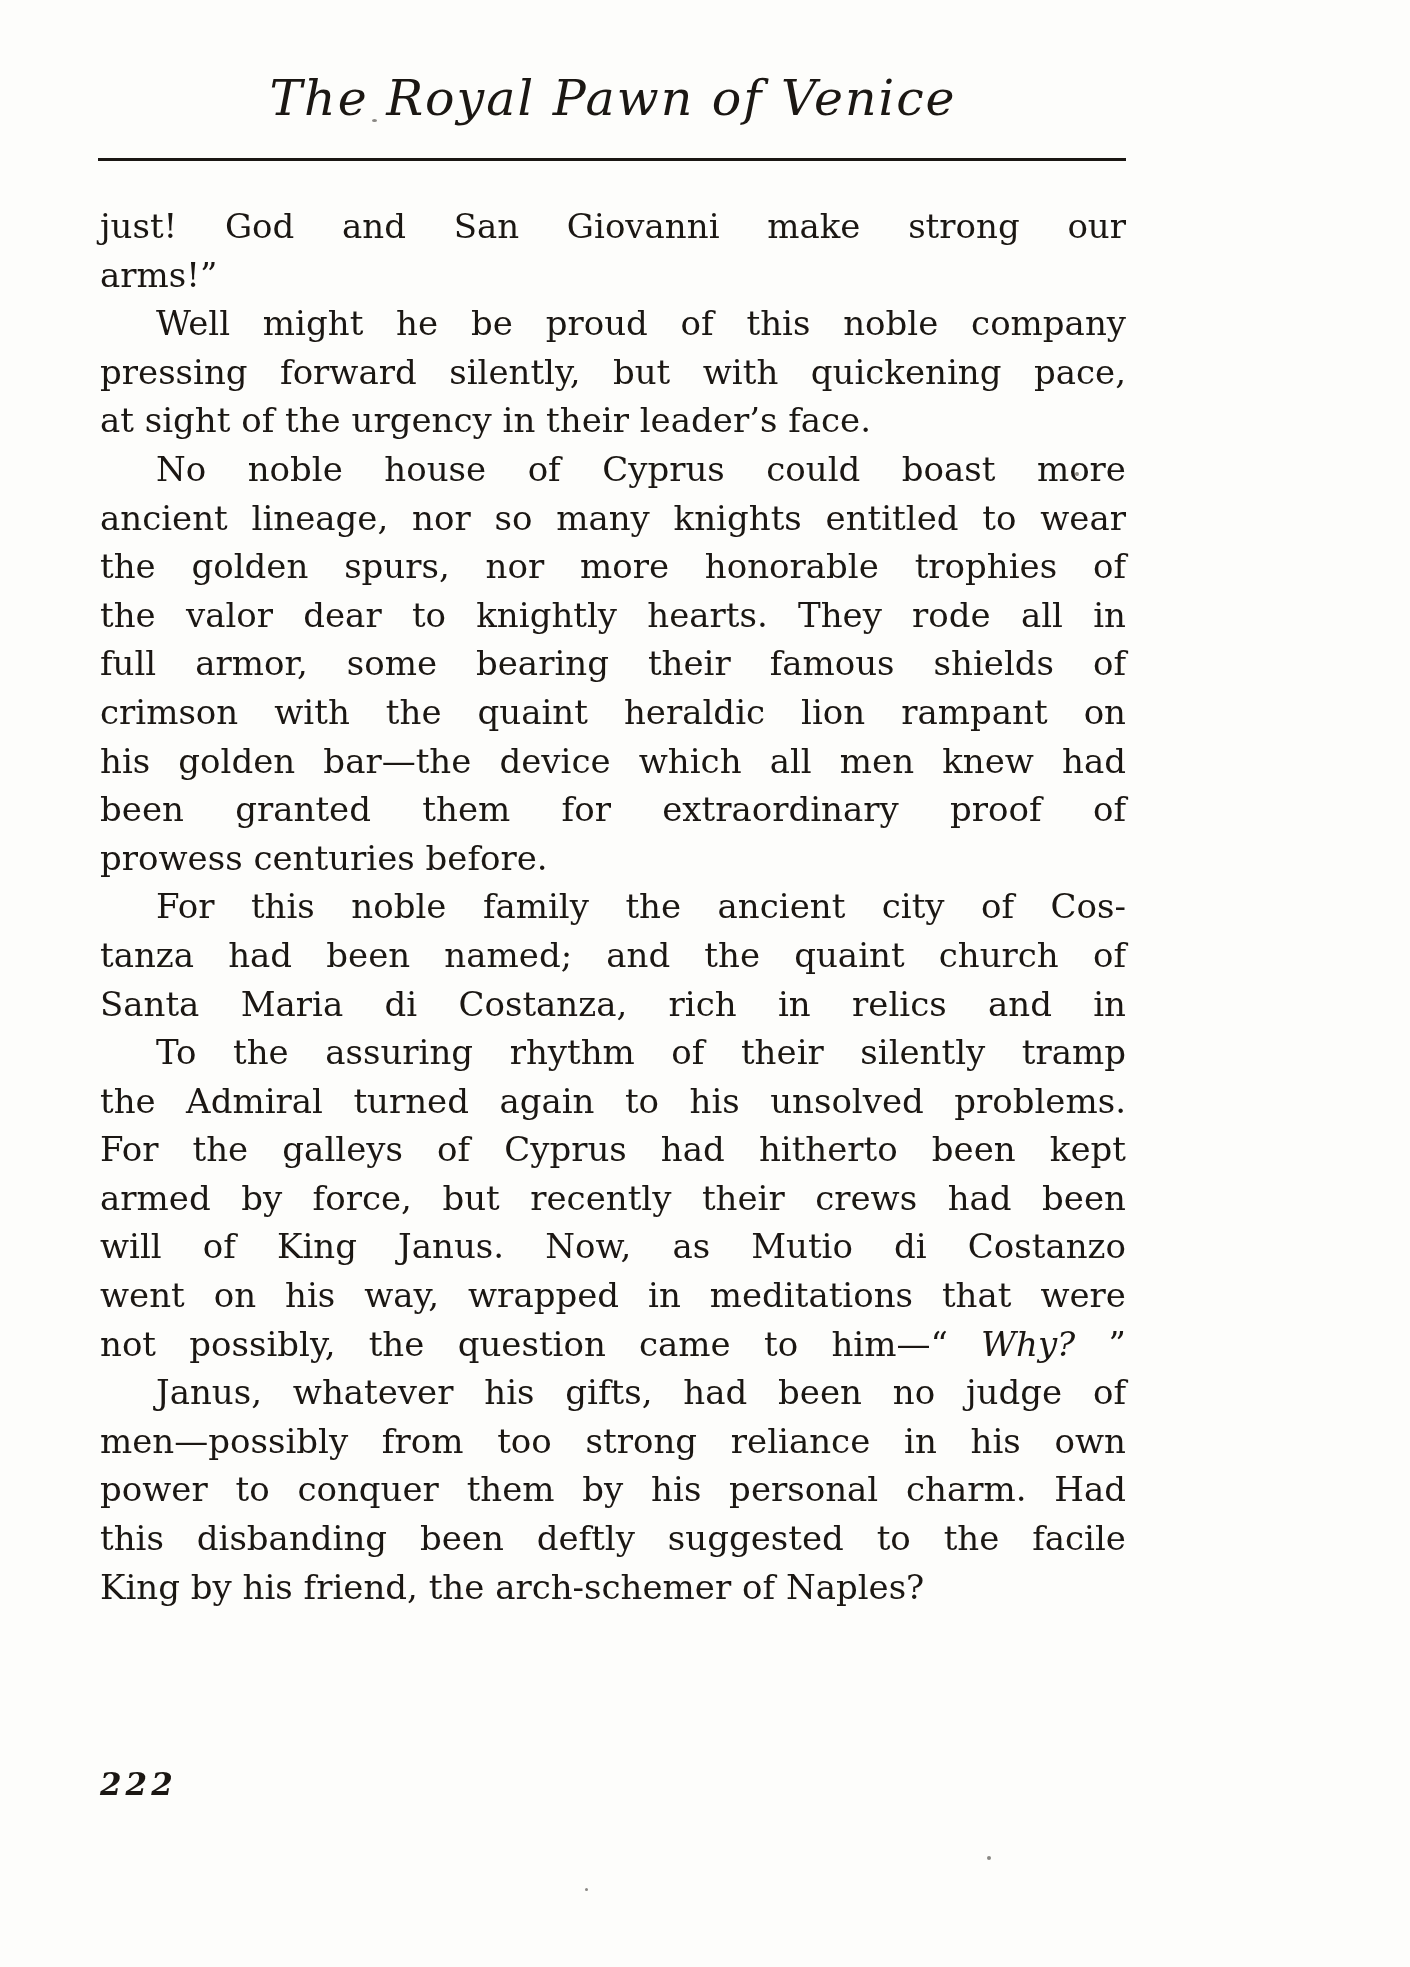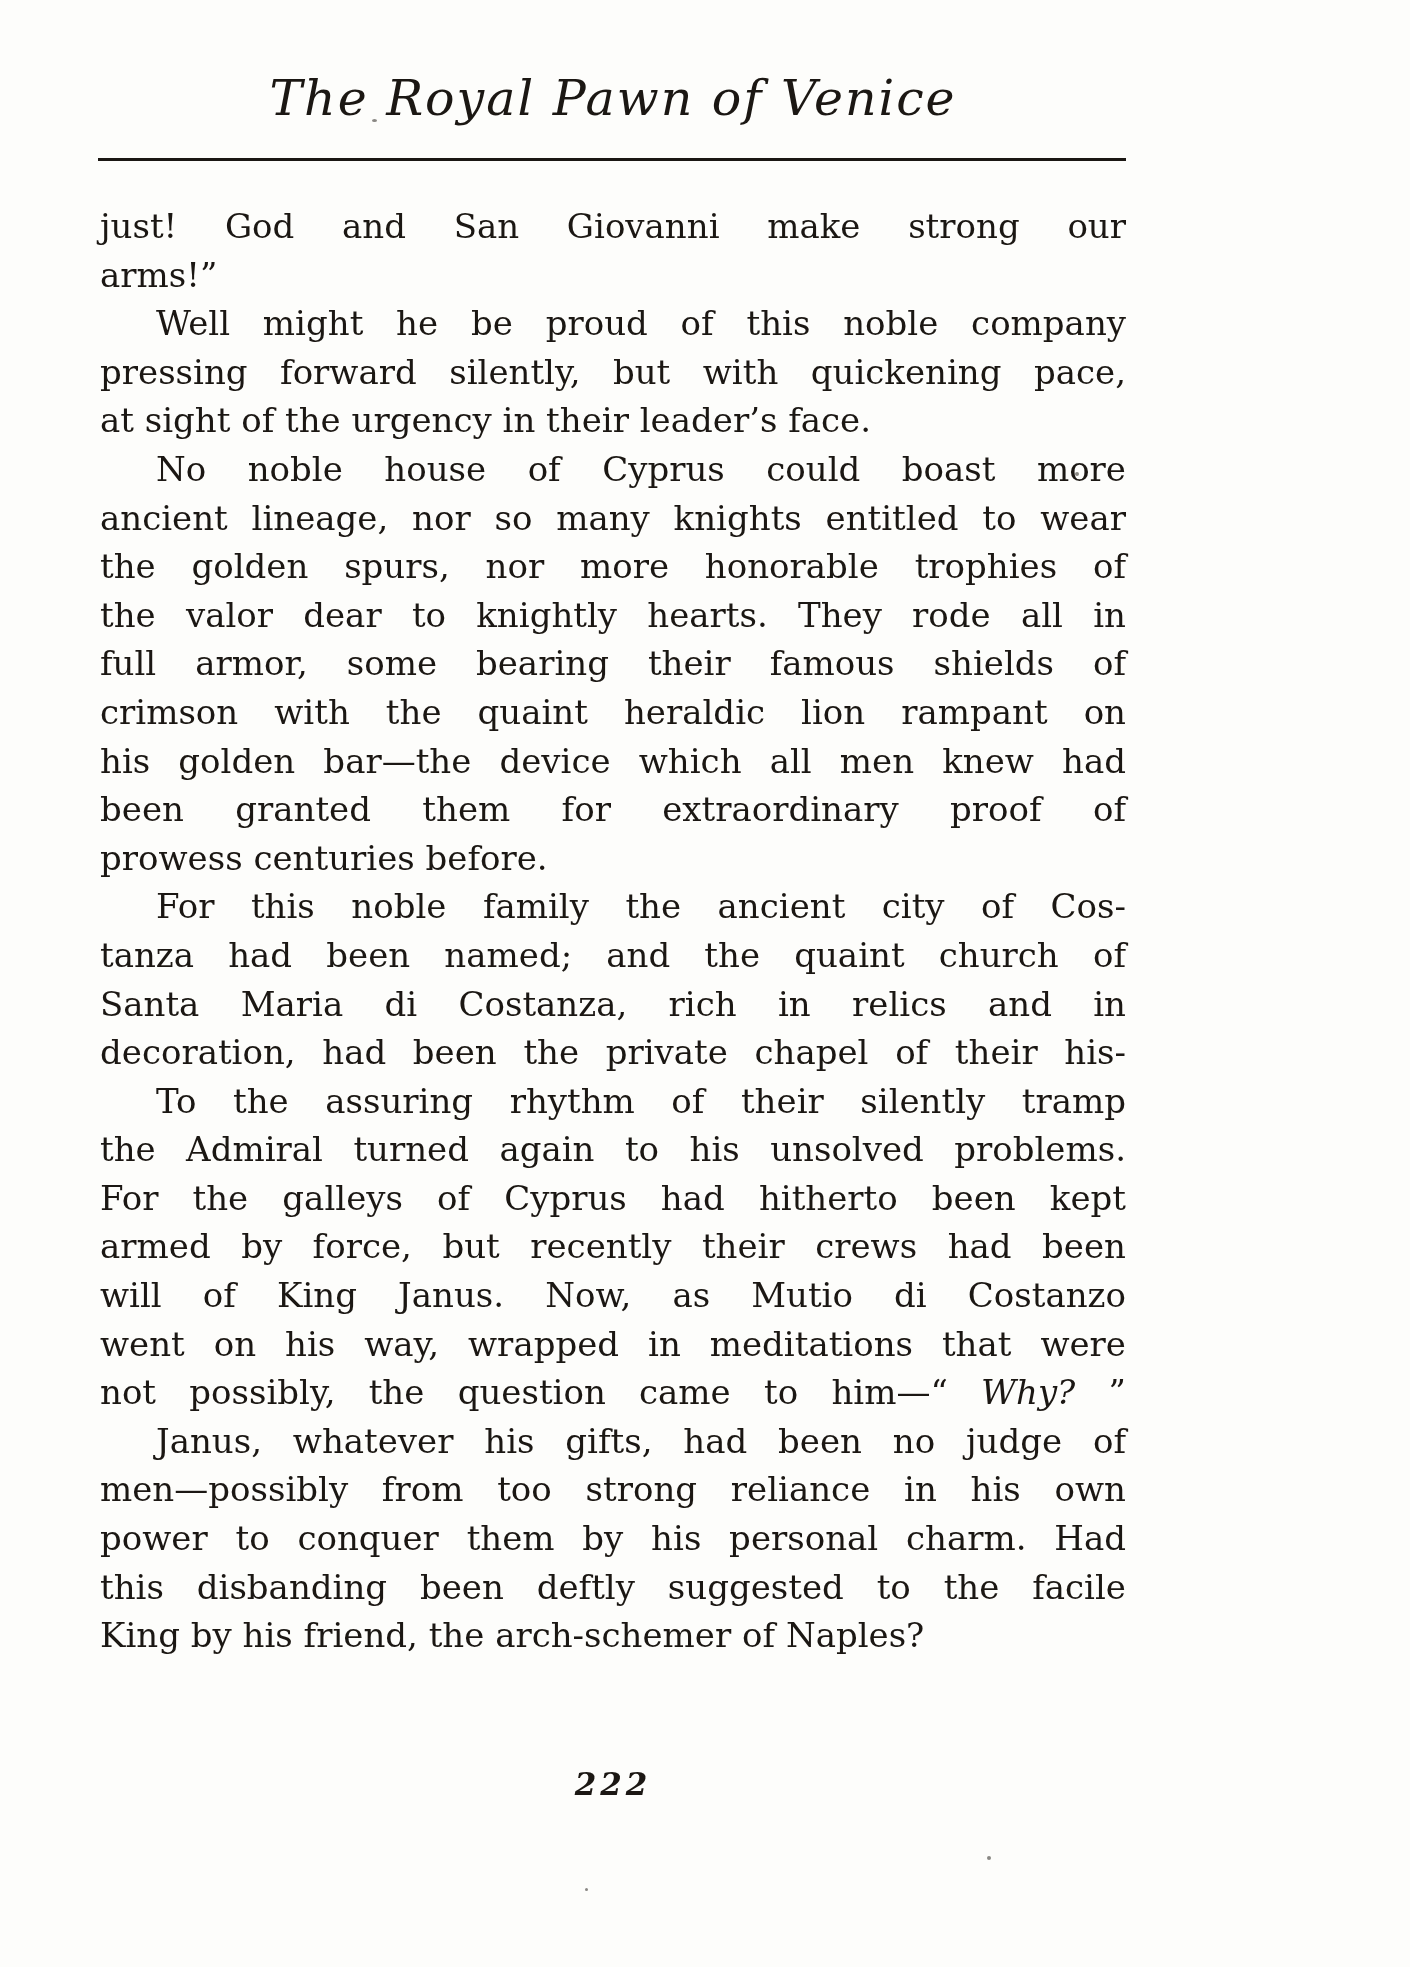--- a/index.html
+++ b/index.html
@@ -45,21 +45,21 @@
   .line{white-space:normal;}
   .line.just{
     text-align:justify;
     text-align-last:justify;
   }
   .line.indent{text-indent:56px;}
   .it{font-style:italic;}
   .page-number{
     position:absolute;
     left:100px;top:1766px;width:1026px;
-    text-align:center;
+    text-align:left;
     font-style:italic;
     font-weight:bold;
     font-size:31px;
     letter-spacing:4px;
   }
   .speckle{
     position:absolute;
     background:#8a8884;
     border-radius:50%;
   }
@@ -90,21 +90,20 @@
         <div class="line just"><span>full armor, some bearing their famous shields of</span></div>
         <div class="line just"><span>crimson with the quaint heraldic lion rampant on</span></div>
         <div class="line just"><span>his golden bar—the device which all men knew had</span></div>
         <div class="line just"><span>been granted them for extraordinary proof of</span></div>
         <div class="line"><span>prowess centuries before.</span></div>
       </div>
       <div class="paragraph">
         <div class="line just indent"><span>For this noble family the ancient city of Cos-</span></div>
         <div class="line just"><span>tanza had been named; and the quaint church of</span></div>
         <div class="line just"><span>Santa Maria di Costanza, rich in relics and in</span></div>
-        <div class="line just"><span>decoration, had been the private chapel of their his-</span></div>
       </div>
       <div class="paragraph">
         <div class="line just indent"><span>To the assuring rhythm of their silently tramp</span></div>
         <div class="line just"><span>the Admiral turned again to his unsolved problems.</span></div>
         <div class="line just"><span>For the galleys of Cyprus had hitherto been kept</span></div>
         <div class="line just"><span>armed by force, but recently their crews had been</span></div>
         <div class="line just"><span>will of King Janus. Now, as Mutio di Costanzo</span></div>
         <div class="line just"><span>went on his way, wrapped in meditations that were</span></div>
         <div class="line just"><span>not possibly, the question came to him—“ </span><span class="it">Why?</span><span> ”</span></div>
       </div>

